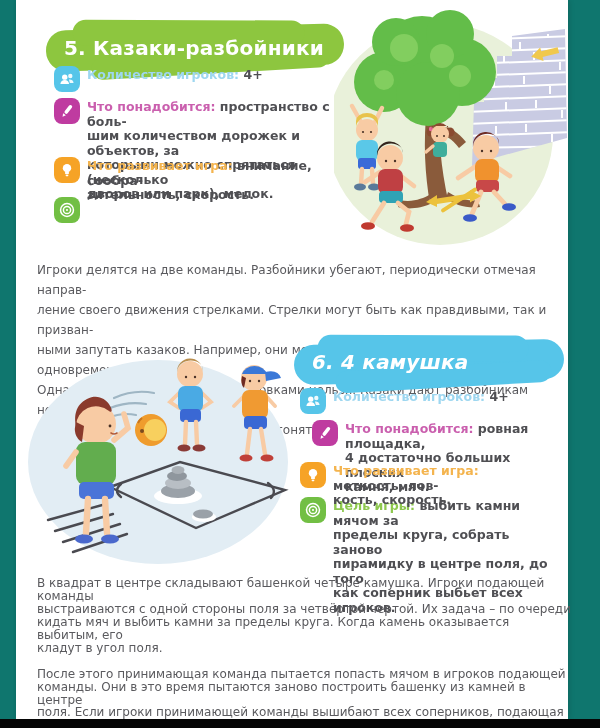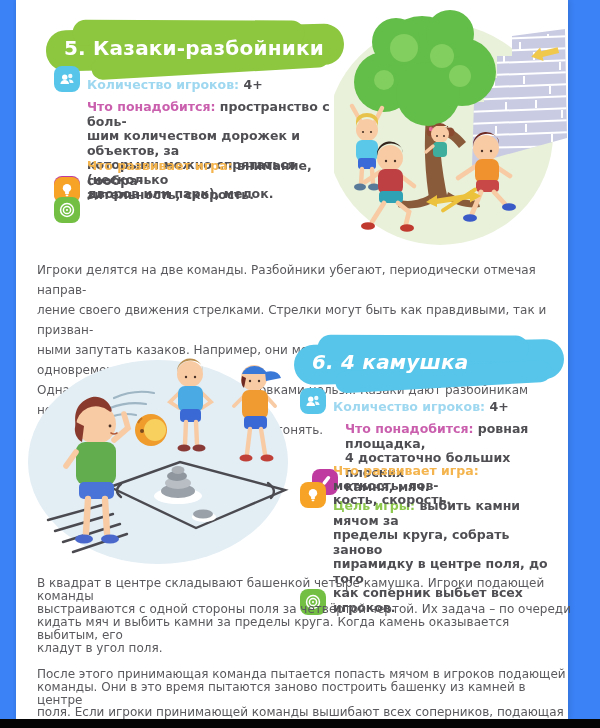--- a/index.html
+++ b/index.html
@@ -1,32 +1,32 @@
 <!DOCTYPE html>
 <html><head>
 <meta charset="utf-8">
 <style>
   html,body{margin:0;padding:0;}
   body{font-family:"DejaVu Sans","Liberation Sans",sans-serif;background:#ececec;}
-  .screen{position:relative;width:600px;height:728px;overflow:hidden;background:#3b82f6;}
+  .screen{position:relative;width:600px;height:728px;overflow:hidden;background:#0f766e;}
   .page{position:absolute;left:16px;top:0;width:552px;height:719px;background:#ffffff;
         box-shadow:2px 0 5px rgba(0,0,0,0.10), -1px 0 3px rgba(0,0,0,0.06);}
   .bottom-bar{position:absolute;left:0;top:719px;width:600px;height:9px;background:#050505;}
 
   
   .blob{position:absolute;display:flex;align-items:center;padding-left:18px;box-sizing:border-box;}
   .blob .bg{position:absolute;inset:0;border-radius:20px;transform:rotate(-1.4deg);}
   .blob .bg::before{content:"";position:absolute;left:9%;right:13%;top:-7px;height:26px;background:inherit;border-radius:14px;transform:rotate(1.6deg);}
   .blob .bg::after{content:"";position:absolute;left:15%;right:5%;bottom:-6px;height:22px;background:inherit;border-radius:14px;transform:rotate(-1.8deg);}
   .blob.green .bg{background:#8dc63f;}
   .blob.blue .bg{background:#56c5e9;}
   .blob span{position:relative;z-index:1;color:#fff;font-weight:700;font-size:20px;letter-spacing:.2px;}
 
   
-  .info-row{position:absolute;display:flex;align-items:flex-end;}
+  .info-row{position:absolute;display:flex;align-items:flex-start;}
   .info-icon{flex:0 0 26px;width:26px;height:26px;border-radius:8px;display:flex;align-items:center;justify-content:center;margin-right:7px;}
   .ic-blue{background:#56c5e9;} .ic-pink{background:#bf3ba0;} .ic-orange{background:#f6a326;} .ic-green{background:#72bf44;}
   .info-text{font-size:12.5px;line-height:14.5px;font-weight:700;color:#4f4f53;padding-top:2px;}
   .info-text .val{white-space:pre-line;}
   .lc-blue{color:#9ed7f0;} .lc-pink{color:#ca5fae;} .lc-orange{color:#f4b44e;margin-top:8px;} .lc-green{color:#8ec84f;}
 
   .para{position:absolute;color:#5a5a5e;white-space:pre-line;}
   .para-1{left:21px;top:260px;width:534px;font-size:12px;line-height:20px;}
   .para-2{left:21px;top:564px;width:534px;font-size:12px;line-height:12.95px;}
   .para-2 .p{white-space:pre-line;}

